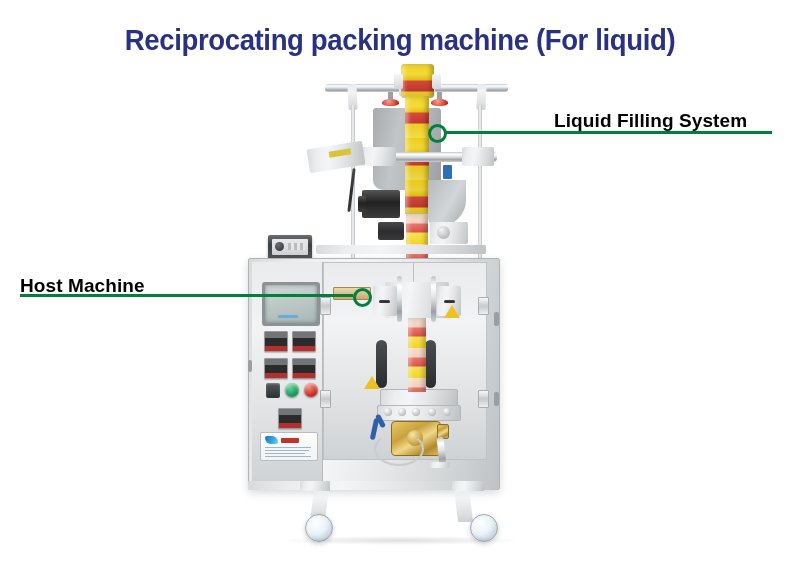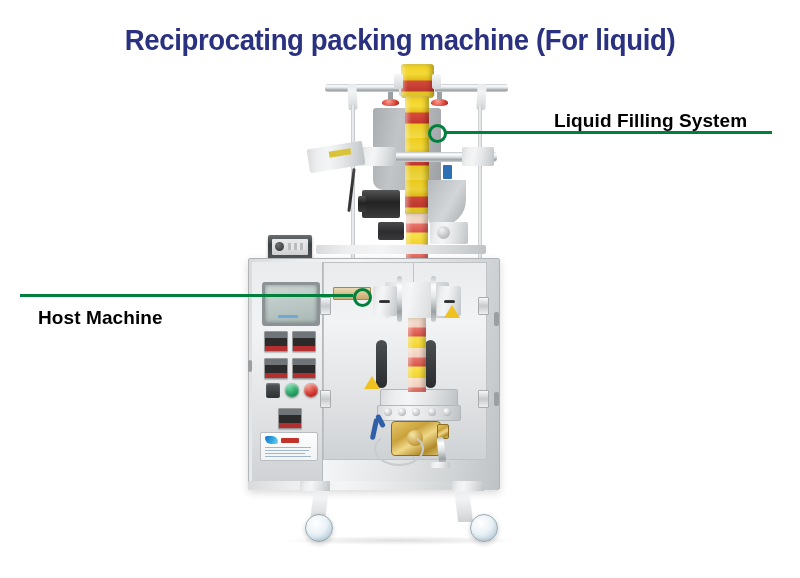--- a/index.html
+++ b/index.html
@@ -330,16 +330,16 @@
 
   <div>
     <div class="leader-ring" style="left:428px;top:124px;width:13px;height:13px;"></div>
     <div class="leader-line" style="left:446px;top:131px;width:326px;"></div>
     <div class="callout-label" style="left:554px;top:110px;">Liquid Filling System</div>
   </div>
 
   <div>
     <div class="leader-line" style="left:20px;top:294px;width:333px;"></div>
     <div class="leader-ring" style="left:353px;top:288px;width:13px;height:13px;"></div>
-    <div class="callout-label" style="left:38px;top:275px;margin-top:32px;">Host Machine</div>
+    <div class="callout-label" style="left:20px;top:275px;">Host Machine</div>
   </div>
 
 </div>
 
 </body></html>

